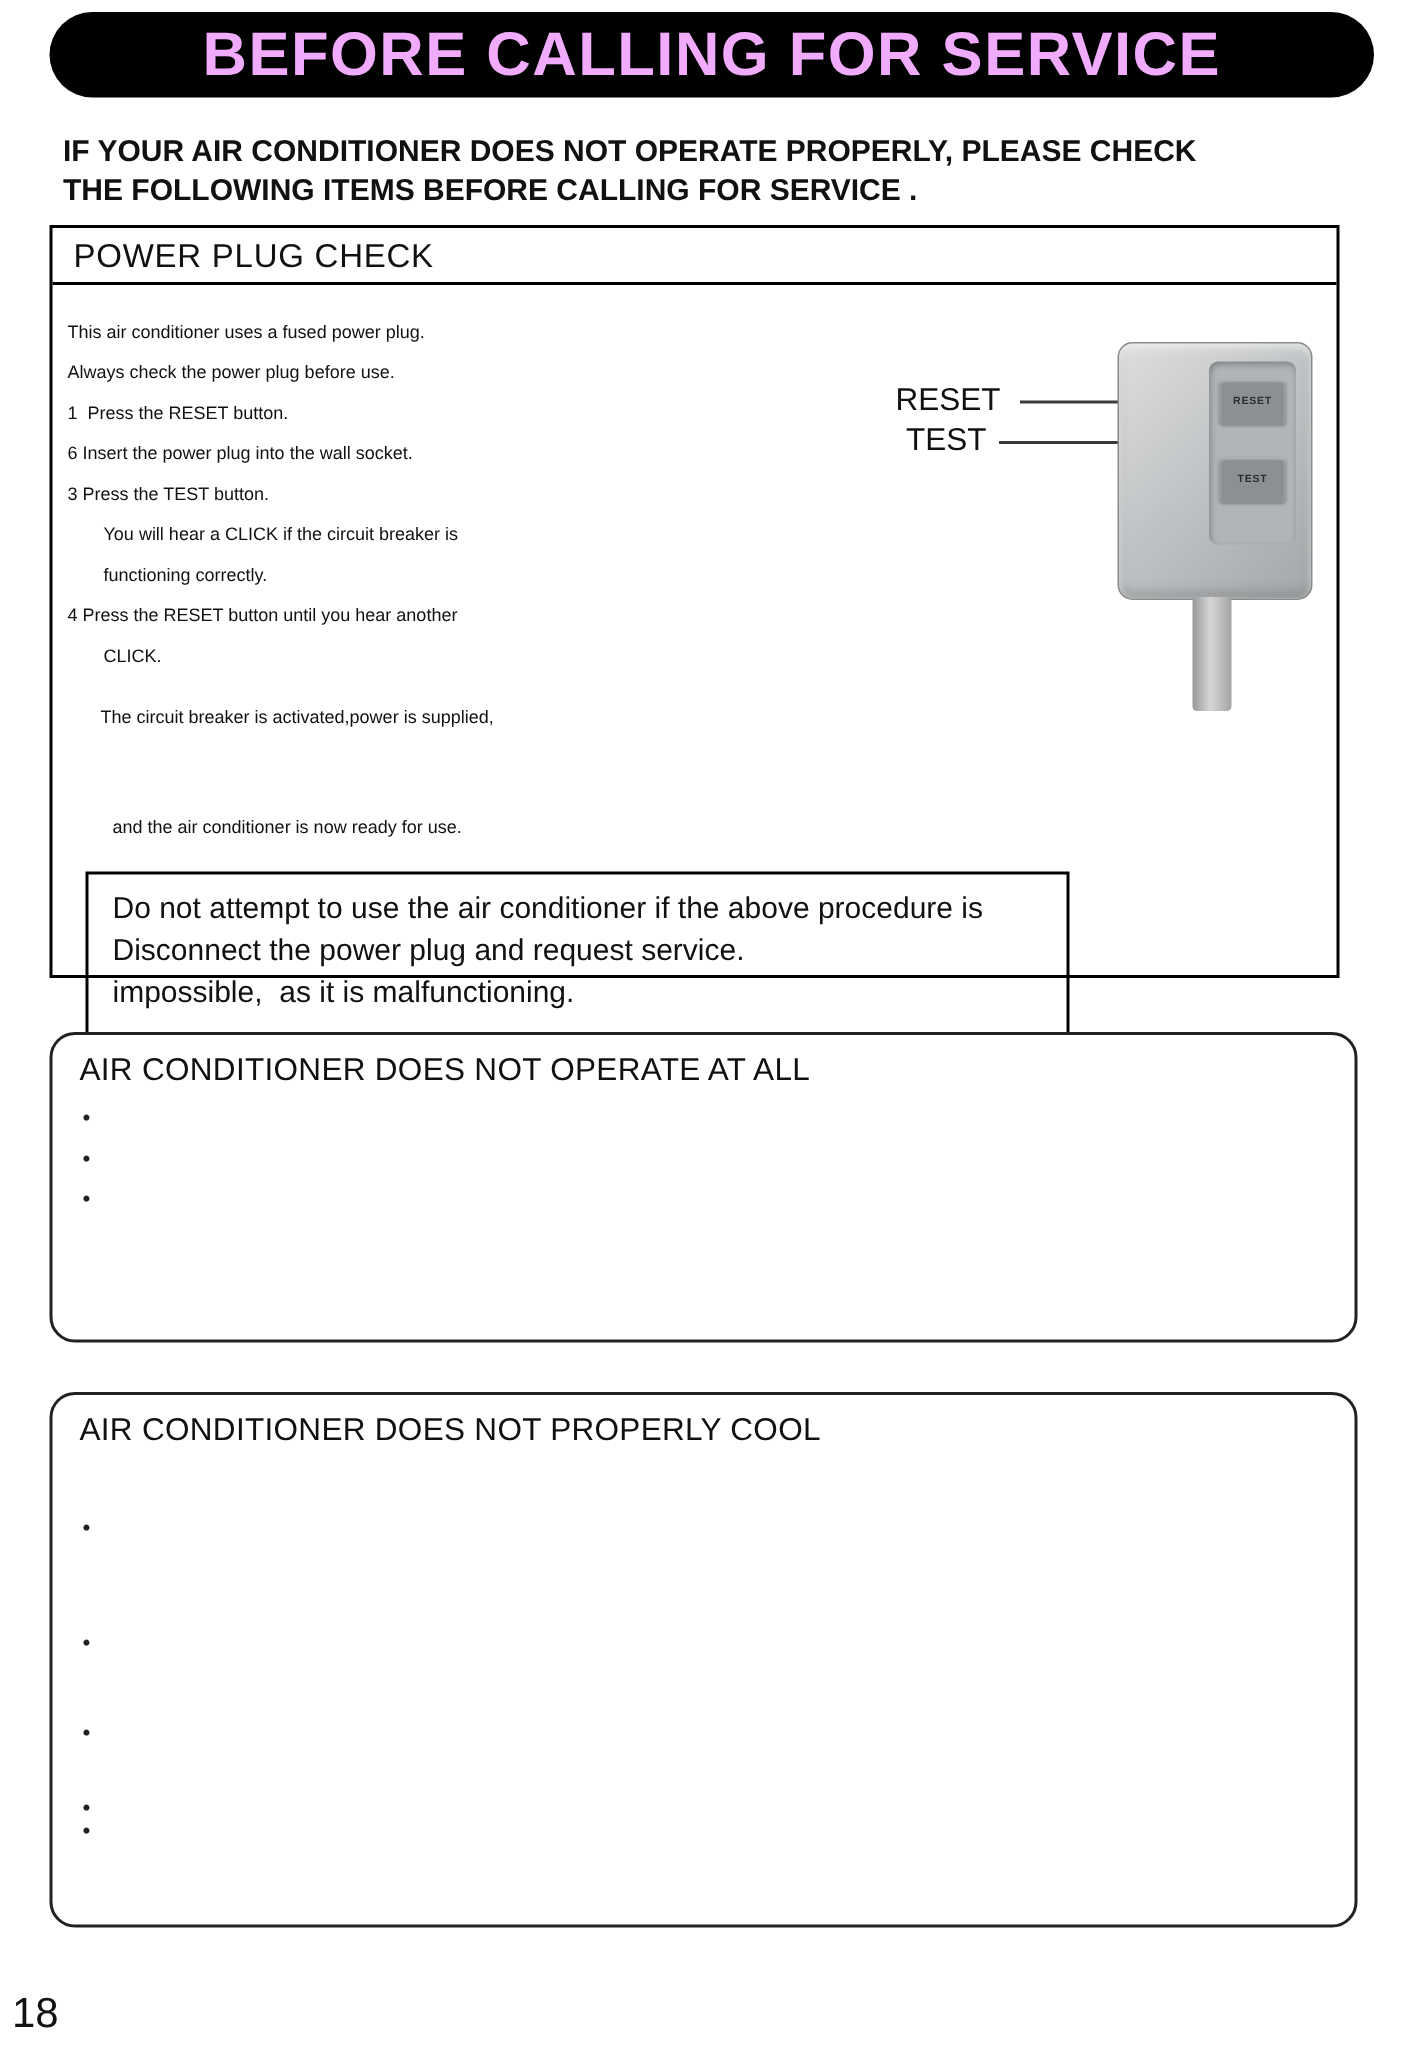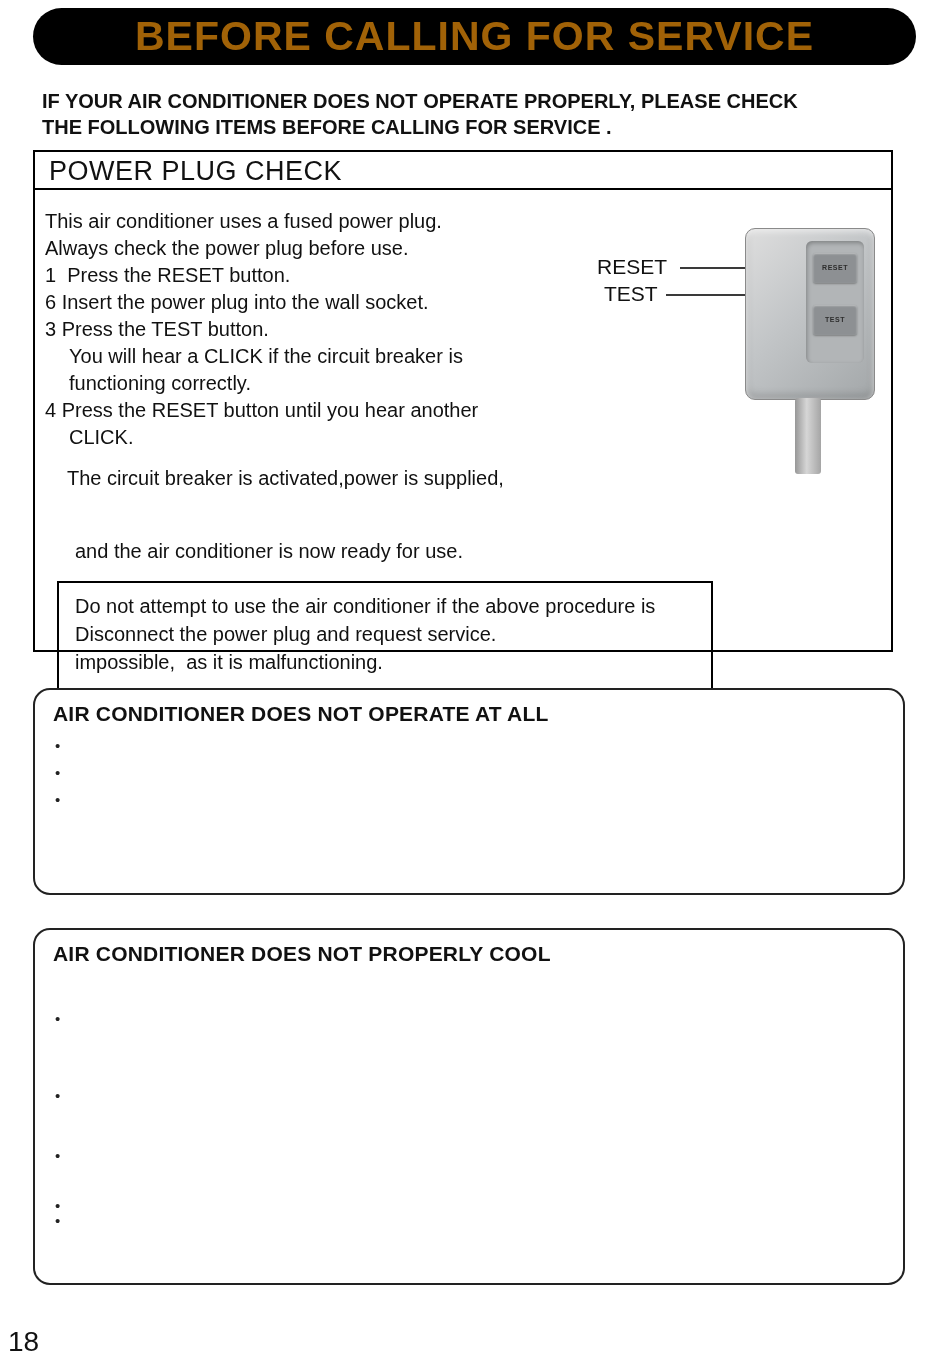--- a/index.html
+++ b/index.html
@@ -7,39 +7,39 @@
   body {
     width:949px; height:1370px; position:relative;
     font-family:"Liberation Sans", sans-serif; color:#111;
     overflow:hidden;
   }
 
   
   .banner {
     position:absolute; left:33px; top:8px; width:883px; height:57px;
     background:#000; border-radius:30px;
-    color:#a16207; font-size:41px; font-weight:bold;
+    color:#f0abfc; font-size:41px; font-weight:bold;
     text-align:center; line-height:56px; letter-spacing:1px;
   }
 
   
   .intro { position:absolute; left:42px; top:88px; font-size:20px; font-weight:bold; line-height:26px; }
   .intro div { white-space:pre; }
 
   
   .power-box {
     position:absolute; left:33px; top:150px; width:860px; height:502px;
     border:2px solid #000;
   }
   .power-header {
     height:38px; line-height:38px; padding-left:14px;
-    font-size:27px; letter-spacing:0.5px;
+    font-size:22px; letter-spacing:0.5px;
     border-bottom:2px solid #000;
   }
-  .power-text { padding:18px 0 0 10px; font-size:20px; line-height:27px; }
+  .power-text { padding:18px 0 0 10px; font-size:12px; line-height:27px; }
   .line { white-space:pre-wrap; }
   .line.indent1 { padding-left:24px; }
   .line.indent2 { padding-left:30px;margin-top:46px; }
   .line.gap { margin-top:14px; padding-left:22px; }
 
   
   .warning {
     margin:16px 0 0 22px; width:656px;
     border:2px solid #000;
     padding:9px 10px 12px 16px;
@@ -82,21 +82,21 @@
   }
 
   
   .round-box {
     position:absolute; left:33px; width:872px;
     border:2px solid #222; border-radius:17px;
     padding:12px 18px;
   }
   .box-a { top:688px; height:207px; }
   .box-b { top:928px; height:357px; }
-  .round-heading { font-size:21px; font-weight:bold; letter-spacing:0.2px; }
+  .round-heading { font-size:21px; font-weight:normal; letter-spacing:0.2px; }
   .bullet-row { font-size:15px; line-height:15px; margin-left:2px; color:#222; }
   .box-a .bullet-row { margin-top:12px; }
   .box-a .bullet-row:first-of-type { margin-top:16px; }
   .box-b .bullet-row:nth-of-type(1) { margin-top:16px; }
   .box-b .bullet-row:nth-of-type(2) { margin-top:45px; }
   .box-b .bullet-row:nth-of-type(3) { margin-top:62px; }
   .box-b .bullet-row:nth-of-type(4) { margin-top:45px; }
   .box-b .bullet-row:nth-of-type(5) { margin-top:35px; }
 
   

